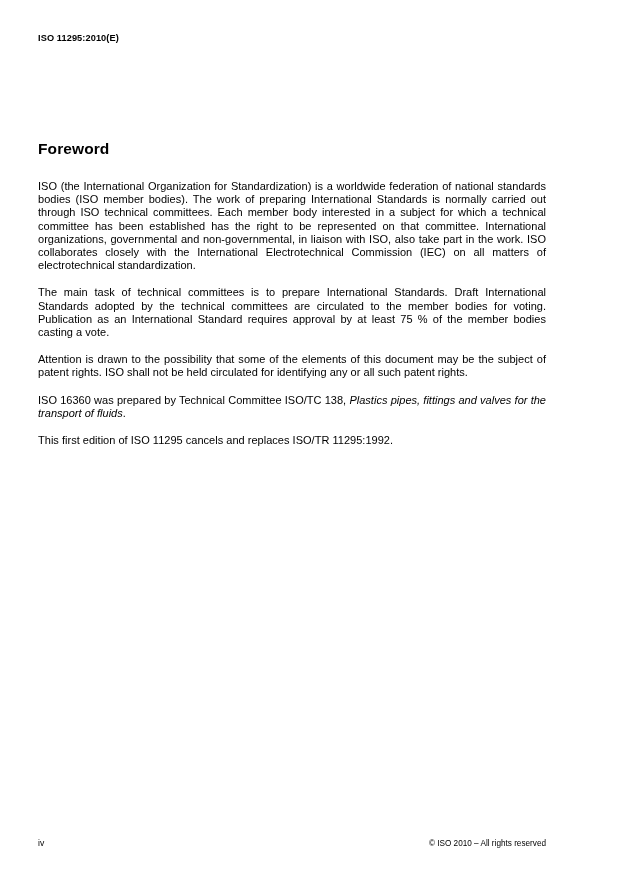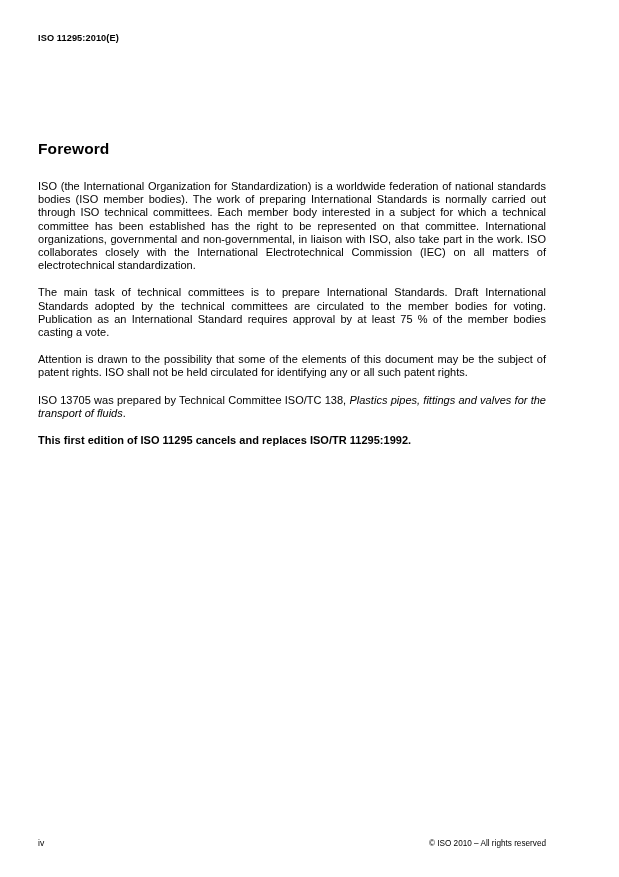--- a/index.html
+++ b/index.html
@@ -45,21 +45,20 @@
   p.body-text {
     font-size: 11px;
     line-height: 13.2px;
     margin: 0 0 14px 0;
     text-align: justify;
     text-justify: inter-word;
     letter-spacing: 0.02px;
   }
   p.body-text:last-child {
     margin-bottom: 0;
-    font-weight: bold;
   }
   .italic {
     font-style: italic;
   }
   .footer {
     position: absolute;
     left: 38px;
     top: 838px;
     width: 508px;
     display: flex;
@@ -85,21 +84,21 @@
 
     <h1 class="section-title">Foreword</h1>
 
     <p class="body-text">ISO (the International Organization for Standardization) is a worldwide federation of national standards bodies (ISO member bodies). The work of preparing International Standards is normally carried out through ISO technical committees. Each member body interested in a subject for which a technical committee has been established has the right to be represented on that committee. International organizations, governmental and non-governmental, in liaison with ISO, also take part in the work. ISO collaborates closely with the International Electrotechnical Commission (IEC) on all matters of electrotechnical standardization.</p>
 
 
     <p class="body-text">The main task of technical committees is to prepare International Standards. Draft International Standards adopted by the technical committees are circulated to the member bodies for voting. Publication as an International Standard requires approval by at least 75 % of the member bodies casting a vote.</p>
 
     <p class="body-text">Attention is drawn to the possibility that some of the elements of this document may be the subject of patent rights. ISO shall not be held circulated for identifying any or all such patent rights.</p>
 
-    <p class="body-text"><span>ISO 13705 was prepared by Technical Committee ISO/TC 138, </span><span class="italic">Plastics pipes, fittings and valves for the transport of fluids</span><span>.</span></p>
+    <p class="body-text"><span>ISO 16360 was prepared by Technical Committee ISO/TC 138, </span><span class="italic">Plastics pipes, fittings and valves for the transport of fluids</span><span>.</span></p>
 
     <p class="body-text">This first edition of ISO 11295 cancels and replaces ISO/TR 11295:1992.</p>
 
   </div>
 
   <div class="footer">
     <div class="footer-page">iv</div>
     <div class="footer-rights">© ISO 2010 – All rights reserved</div>
   </div>
 

